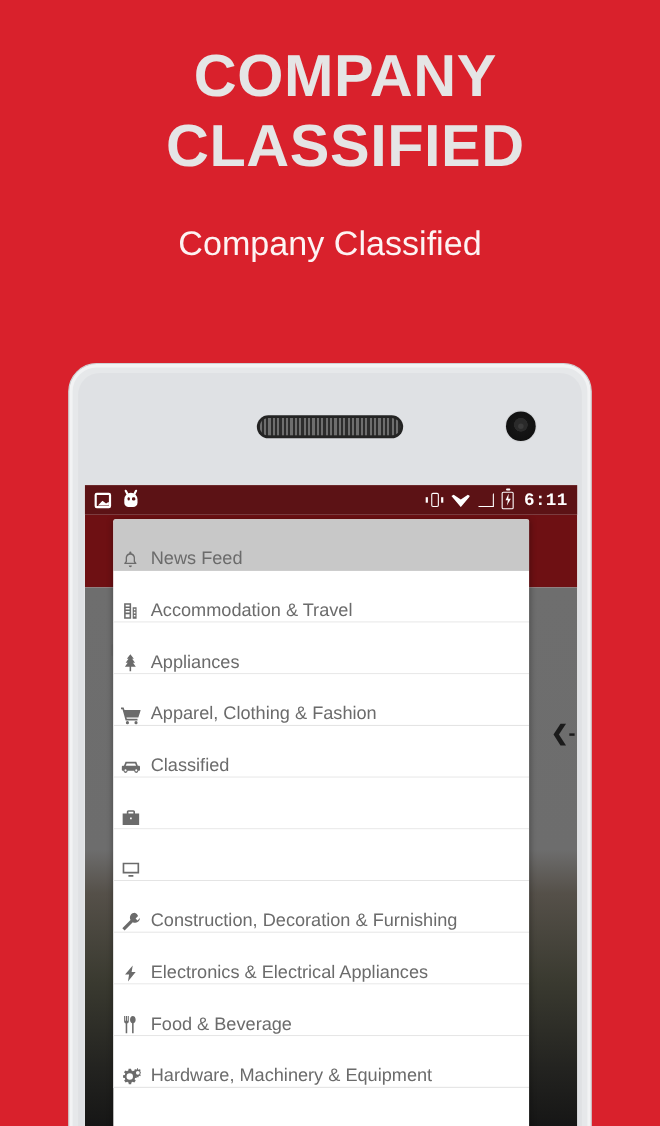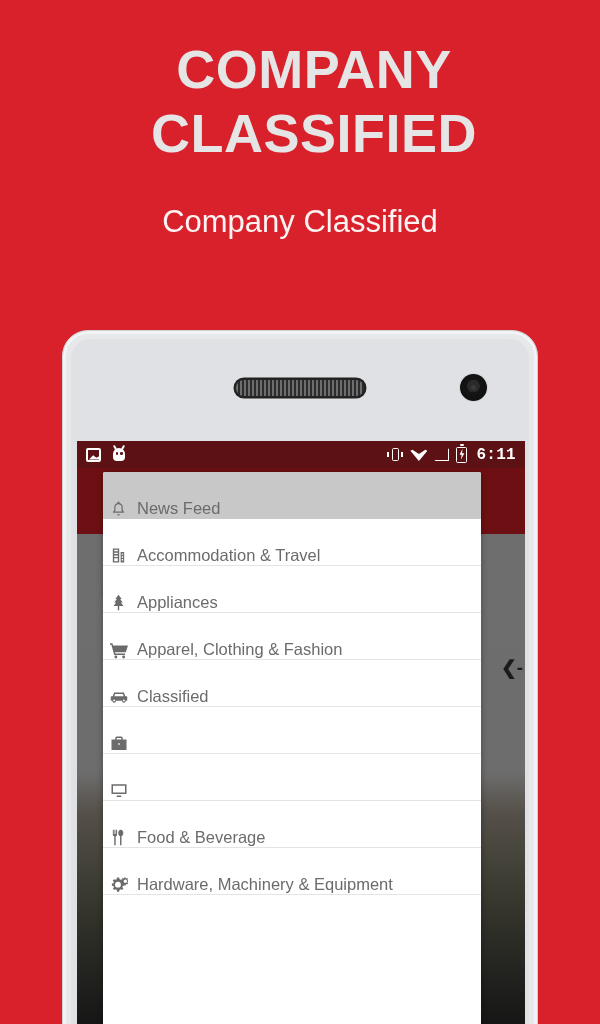--- a/index.html
+++ b/index.html
@@ -276,20 +276,36 @@
           </div>
           <div class="nav-item">
             <span class="nav-ico">
               <svg id="desktop-monitor-icon" viewBox="0 0 24 24" width="18" height="18">
                 <path d="M2 3h20v13H2V3zm2 2v9h16V5H4zm5 13h6v2H9v-2z"></path>
               </svg>
             </span>
           </div>
           <div class="nav-item">
             <span class="nav-ico">
+              <svg id="wrench-icon" viewBox="0 0 24 24" width="18" height="18">
+                <path d="M16.8 1a6 6 0 0 0-5.3 8.8L1.6 19.7l2.8 2.8 9.9-9.9A6 6 0 0 0 23 7.3l-3 3-2.3-2.3 3-3A6 6 0 0 0 16.8 1z"></path>
+              </svg>
+            </span>
+            <span class="label">Construction, Decoration &amp; Furnishing</span>
+          </div>
+          <div class="nav-item">
+            <span class="nav-ico">
+              <svg id="lightning-bolt-icon" viewBox="0 0 24 24" width="16" height="16">
+                <path d="M14.5 1 4 13.5h5.5L8 23l10.5-13H13l1.5-9z"></path>
+              </svg>
+            </span>
+            <span class="label">Electronics &amp; Electrical Appliances</span>
+          </div>
+          <div class="nav-item">
+            <span class="nav-ico">
               <svg id="cutlery-icon" viewBox="0 0 24 24" width="17" height="17">
                 <path d="M4 1v7a2.5 2.5 0 0 0 2 2.4V23h2V10.4A2.5 2.5 0 0 0 10 8V1H8.6v6H7.7V1H6.3v6h-.9V1H4zm11 0c-1.9 0-3.4 2-3.4 4.6 0 2.2 1.1 4 2.6 4.5V23h2V10.1c1.5-.5 2.6-2.3 2.6-4.5C18.8 3 17.3 1 15.4 1H15z"></path>
               </svg>
             </span>
             <span class="label">Food &amp; Beverage</span>
           </div>
           <div class="nav-item">
             <span class="nav-ico">
               <svg id="cogs-icon" viewBox="0 0 24 24" width="18" height="18">
                 <path d="M9.2 2 8.9 4.2a5.6 5.6 0 0 0-1.5.9L5.4 4.2 3.6 6.4l1.6 1.6a5.6 5.6 0 0 0-.5 1.7L2.5 10v2.9l2.2.3c.1.6.3 1.2.6 1.7l-1.5 1.6 1.8 2.2 2-.9c.5.4 1 .7 1.5.9l.3 2.2h2.9l.3-2.2c.5-.2 1-.5 1.5-.9l2 .9 1.8-2.2-1.5-1.6c.3-.5.5-1.1.6-1.7l2.2-.3V10l-2.2-.3a5.6 5.6 0 0 0-.5-1.7l1.6-1.6-1.8-2.2-2 .9a5.6 5.6 0 0 0-1.5-.9L12.1 2H9.2zm1.4 5.6a3.9 3.9 0 1 1 0 7.8 3.9 3.9 0 0 1 0-7.8zm8.9-6.2-.2 1.4c-.4.1-.7.2-1 .4l-1.1-.8-1.1 1.3.8 1c-.2.3-.3.6-.4 1l-1.3.2v1.7l1.3.2c.1.4.2.7.4 1l-.8 1 1.1 1.3 1.1-.6c.3.2.6.4 1 .5l.2 1.3h1.8l.2-1.3c.3-.1.7-.3 1-.5l1.1.6L24 9.8l-.8-1c.2-.3.3-.6.4-1l1.3-.2V6l-1.3-.2c-.1-.4-.2-.7-.4-1l.8-1-1.1-1.3-1.1.8c-.3-.2-.7-.3-1-.4l-.2-1.4h-1.8zm.9 3.3a2.3 2.3 0 1 1 0 4.6 2.3 2.3 0 0 1 0-4.6z"></path>

